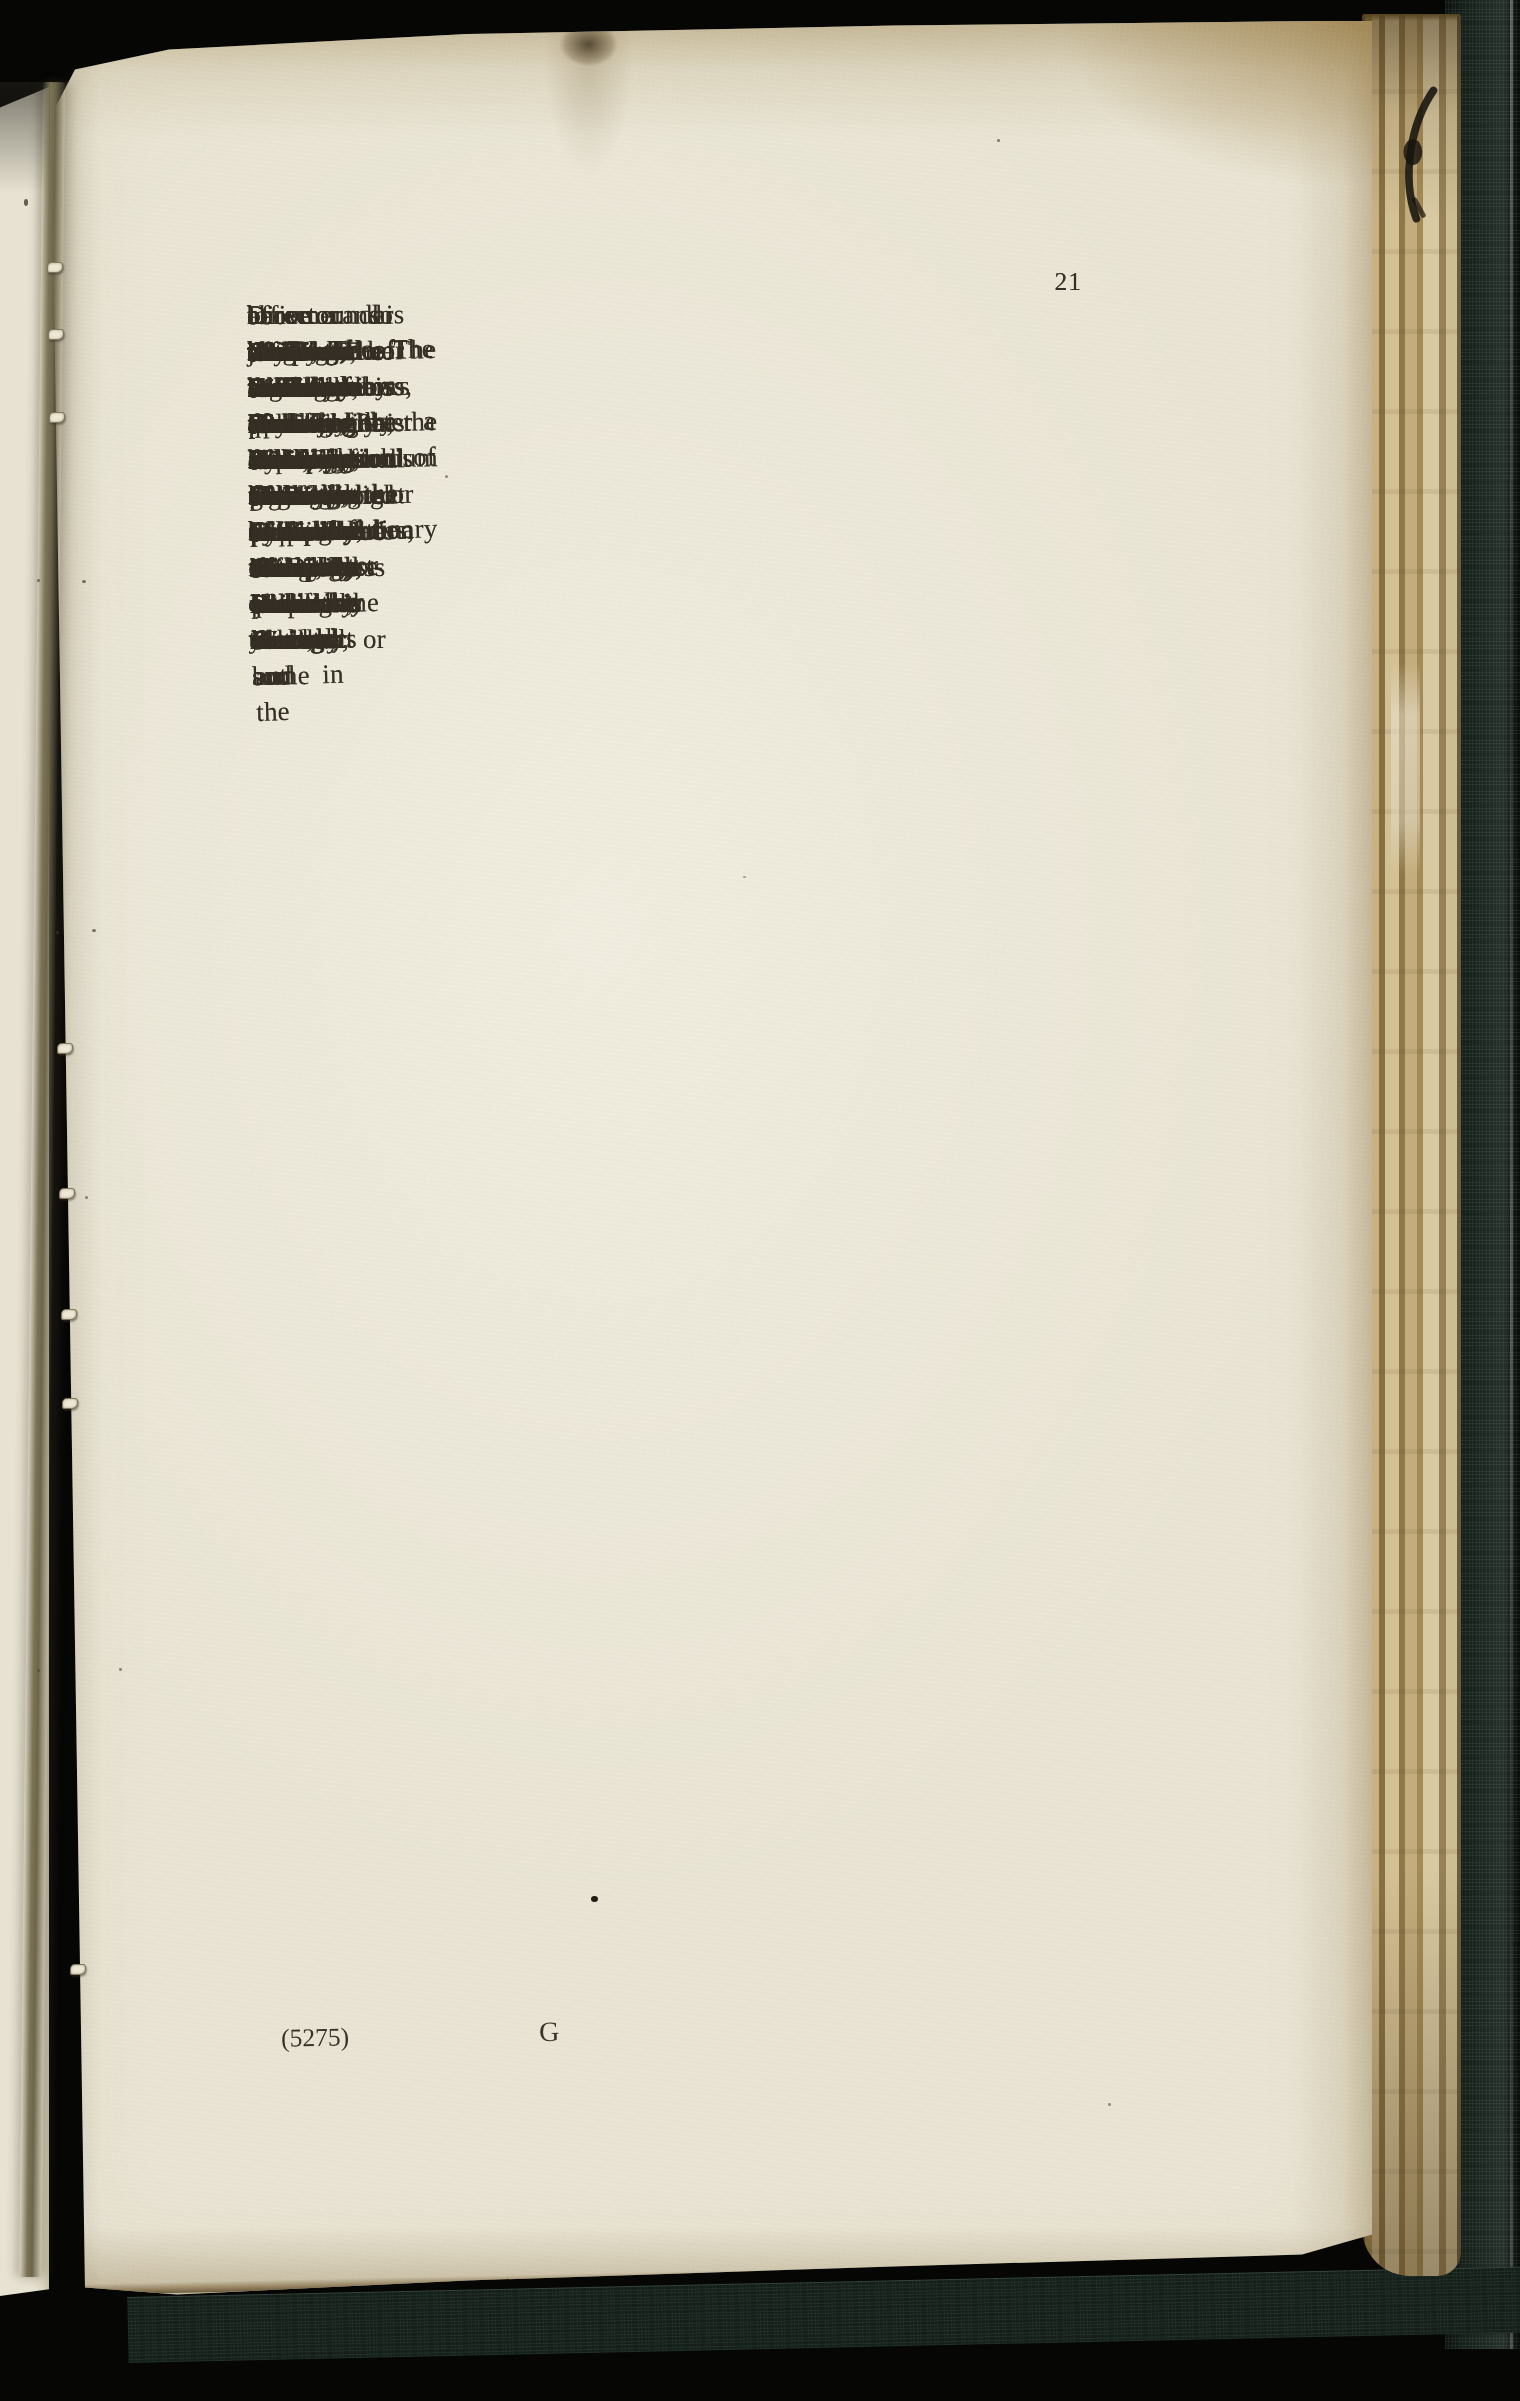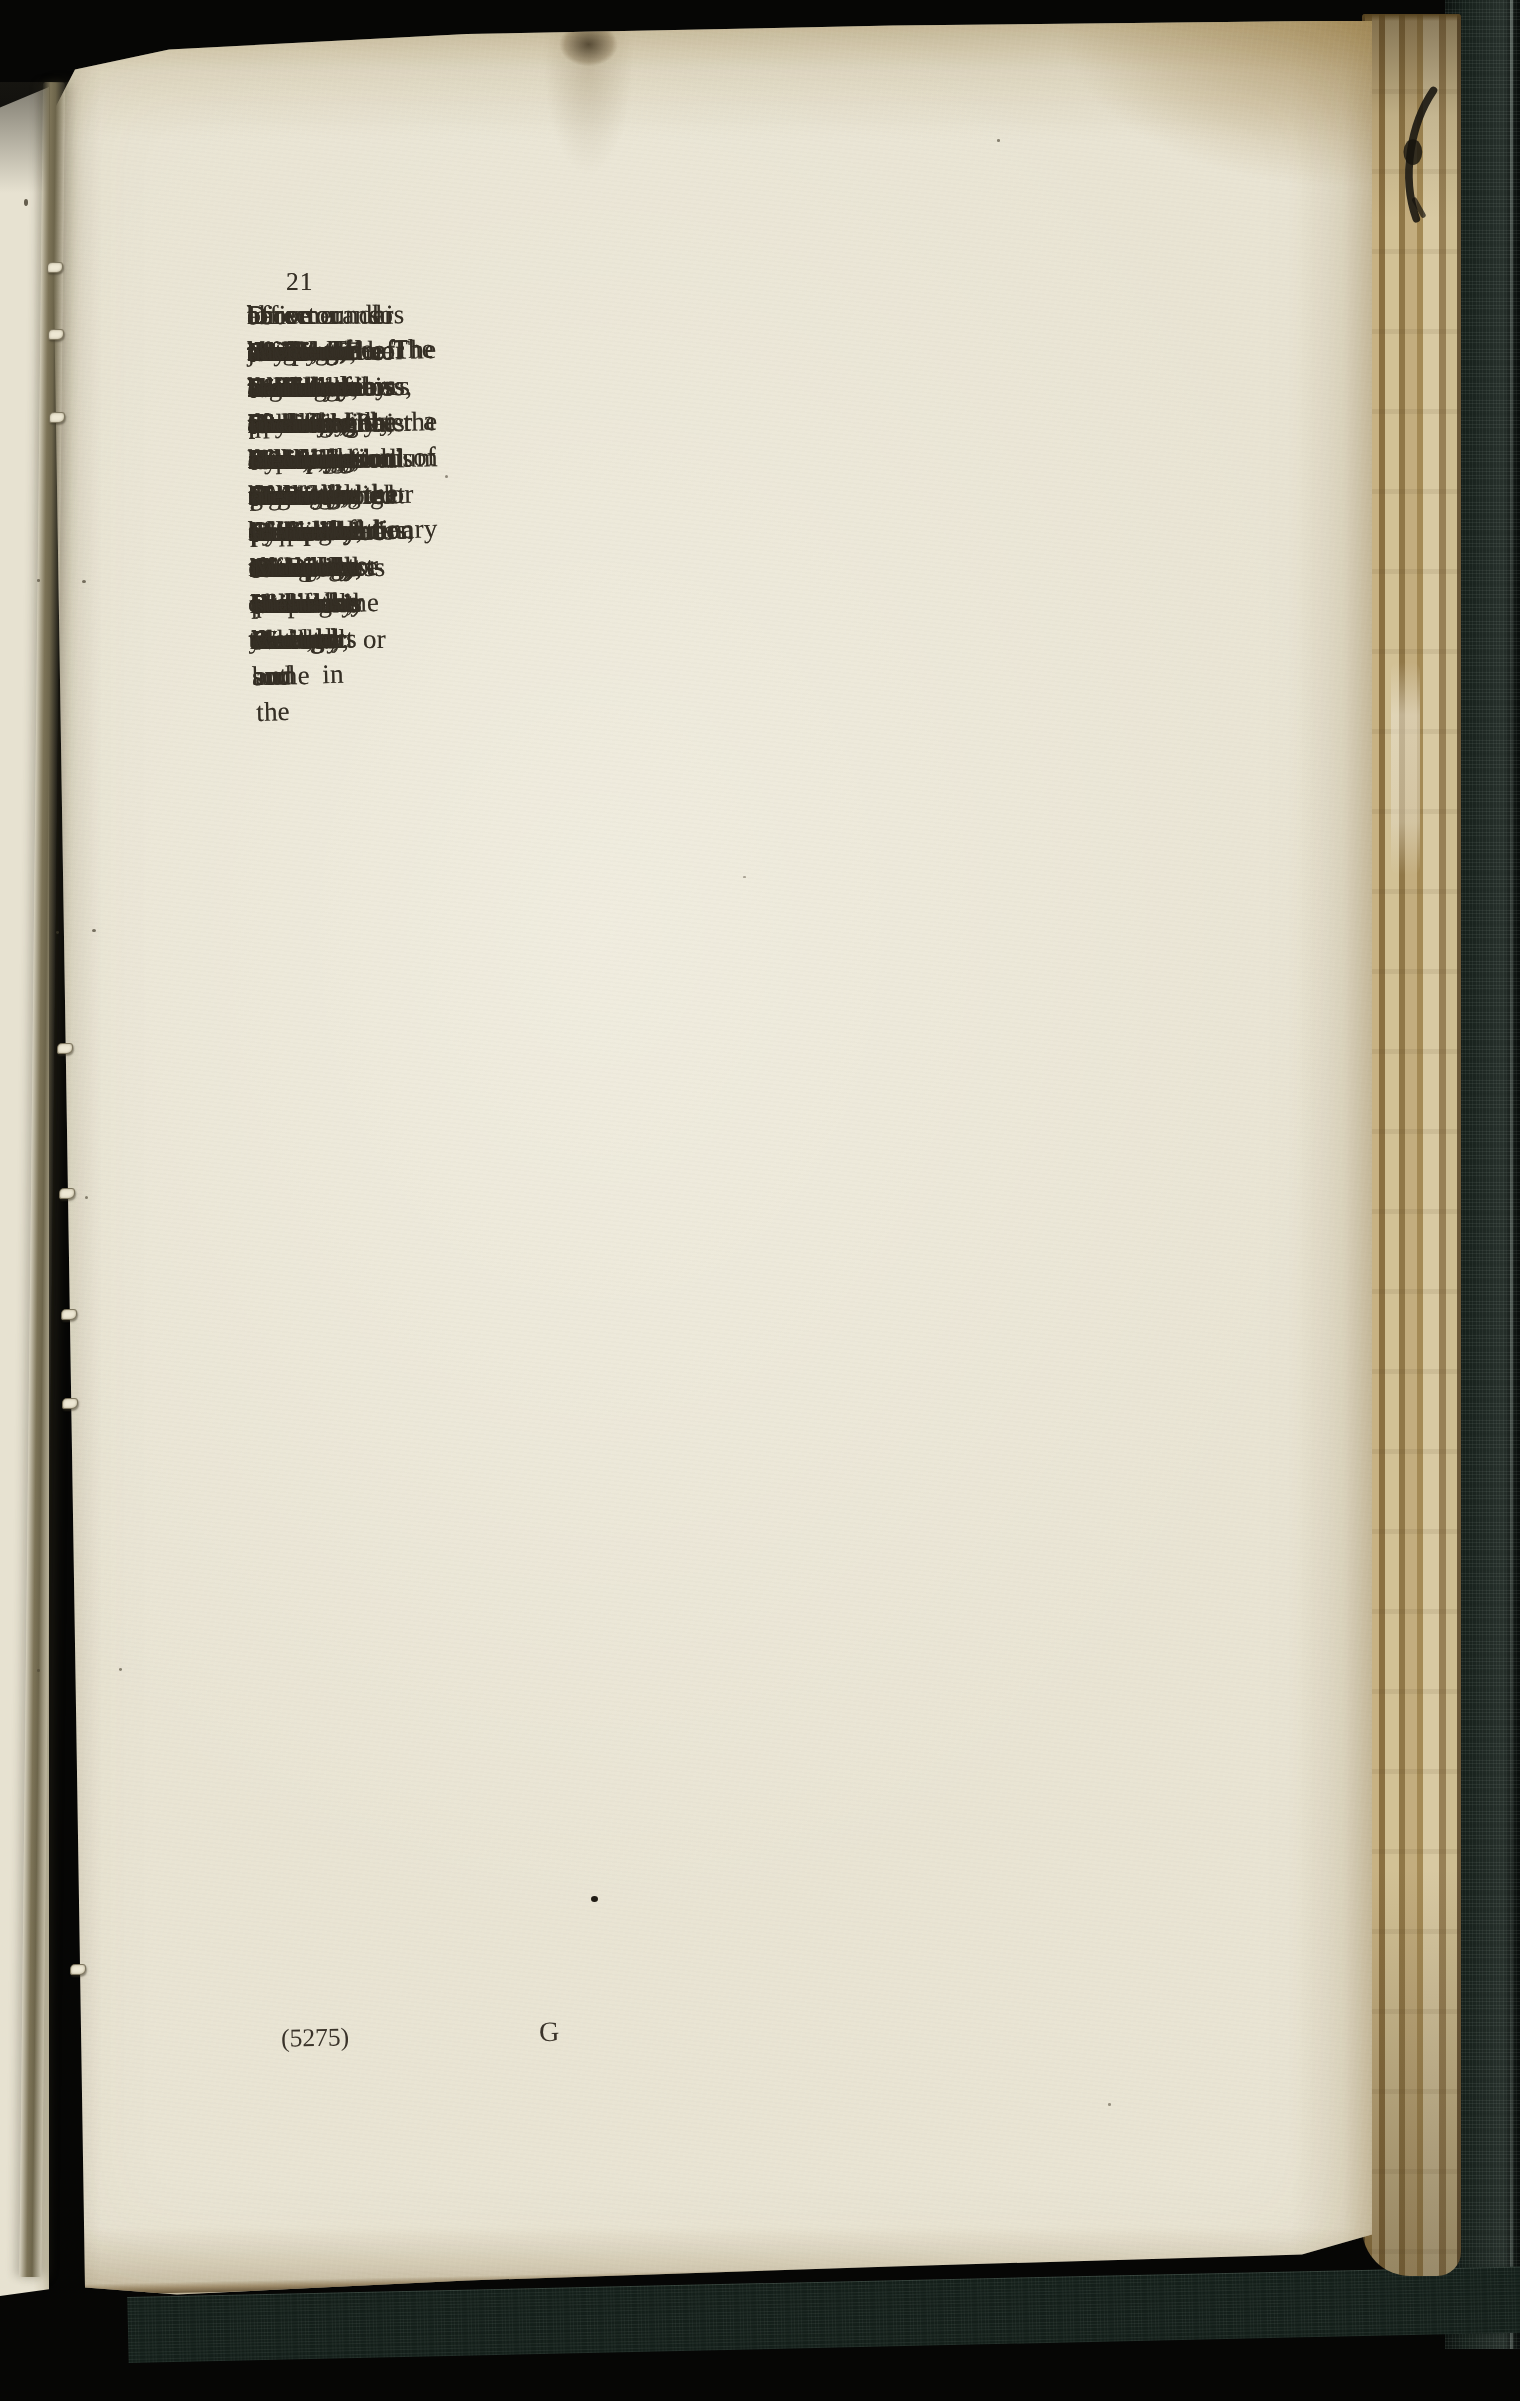--- a/index.html
+++ b/index.html
@@ -88,21 +88,21 @@
     box-shadow:-5.1px 0 8.5px rgba(60,55,40,.22), 6px 0 12px rgba(82,74,52,.28);}
   .stitch{width:16px;height:11px;border-radius:5.1px 3.4px 6px 2.6px;
     background:#eee8d4;border:0.9px solid rgba(90,82,58,.75);
     box-shadow:0.9px 1.7px 1.7px rgba(60,54,38,.5), inset 0 0 2.6px rgba(120,110,80,.6);}
   .speck{background:#453d2d;border-radius:50%;opacity:.7;}
 
   
   .textblock{left:206px;top:245px;width:835px;color:#352f25;
     text-shadow:0 0 0.5px rgba(54,47,37,.55);}
   .textblock > *{position:static;}
-  .pagenum{display:block;width:100%;text-align:left;text-indent:39px;
+  .pagenum{display:block;width:100%;text-align:right;text-indent:39px;
     font-size:25.6px;line-height:31px;letter-spacing:0.9px;}
   .paras{display:block;margin-top:31px;width:100%;}
   .paragraph{display:block;position:static;transform-origin:left center;}
   .paragraph + .paragraph{margin-top:37px;}
   .paragraph:nth-child(1){transform:rotate(-0.25deg);}
   .paragraph:nth-child(2){transform:rotate(-0.5deg);}
   .paragraph:nth-child(3){transform:rotate(-0.85deg);}
   .paragraph:nth-child(4){transform:rotate(-1.15deg);}
   .paragraph:nth-child(5){transform:rotate(-1.4deg);}
   .line{display:block;position:static;font-size:27px;line-height:36px;

